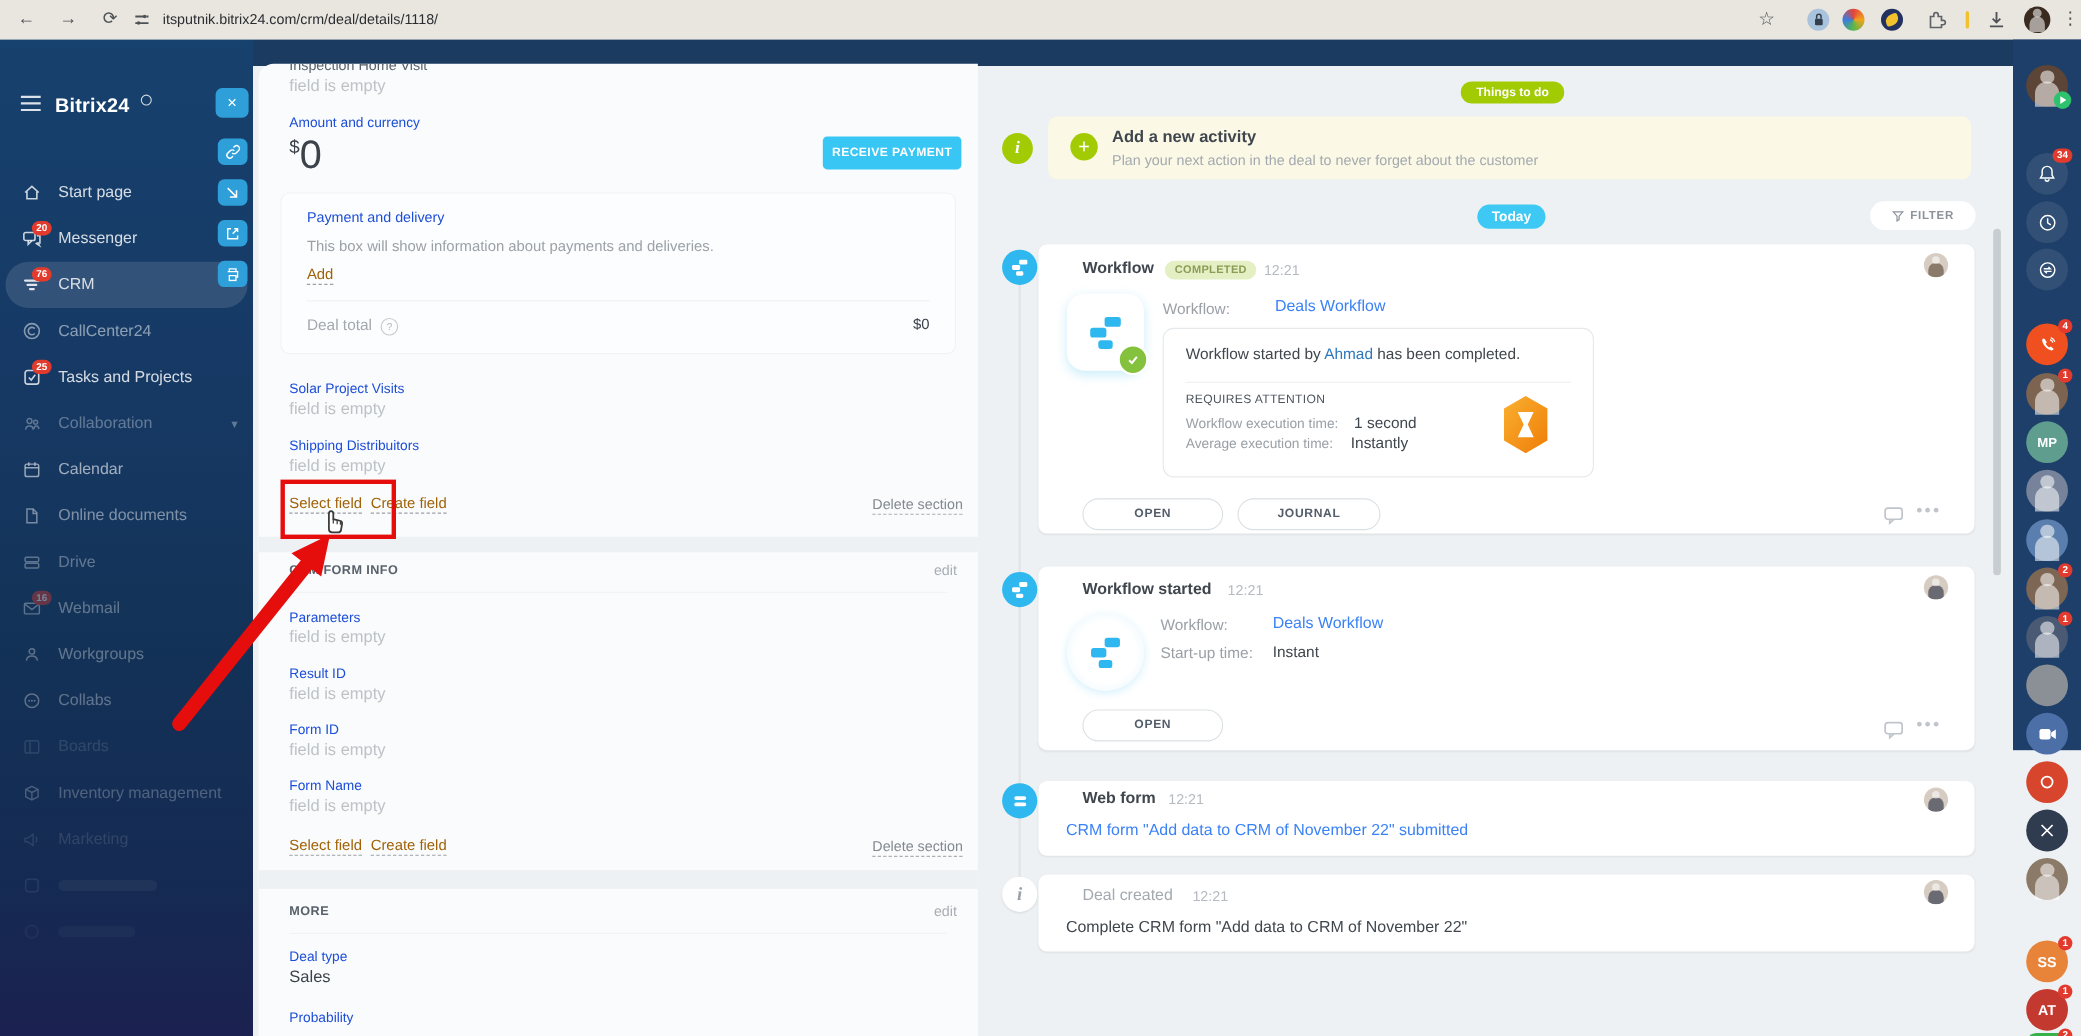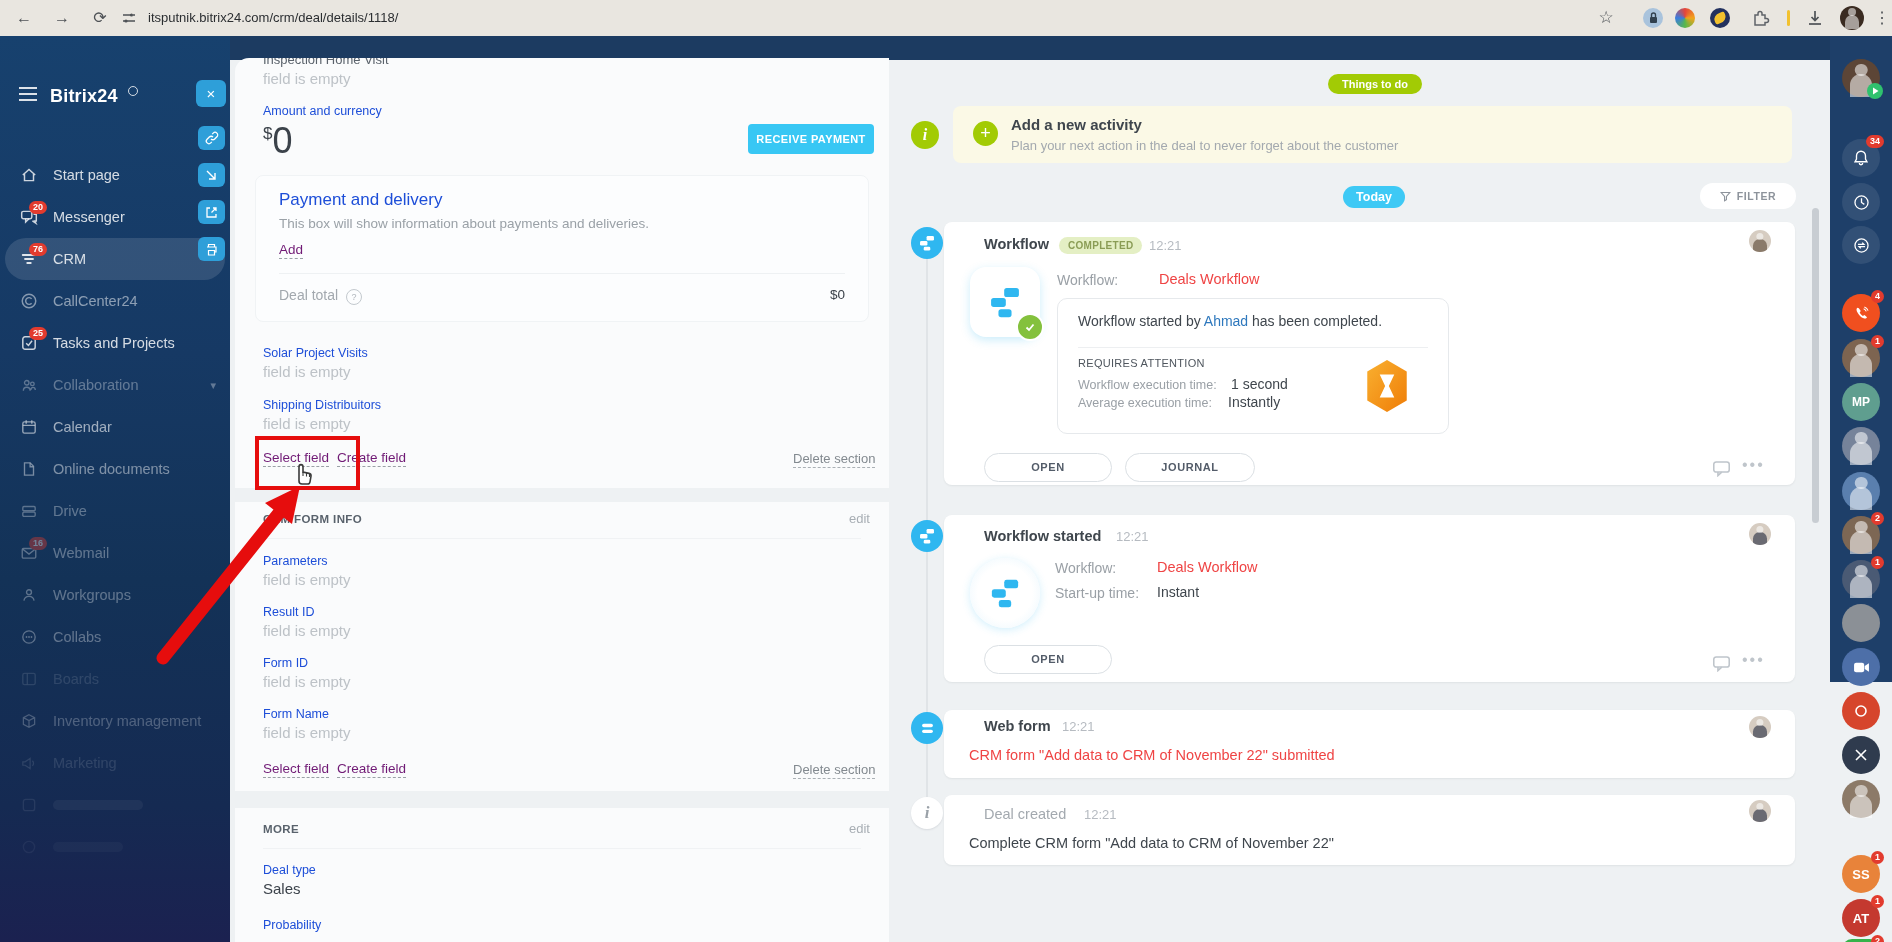--- a/index.html
+++ b/index.html
@@ -27,35 +27,35 @@
   .sbadge{position:absolute;top:-7px;left:9px;background:#e23b2e;color:#fff;font-size:9px;font-weight:bold;
           border-radius:8px;padding:1px 4px;line-height:11px;}
   .logo{color:#fff;font-size:18px;font-weight:bold;letter-spacing:.2px;}
   
   .act{background:#2e9fd9;border-radius:6px;display:flex;align-items:center;justify-content:center;color:#fff;}
   
   .panel{left:235px;top:58px;width:654px;height:884px;background:#fafbfc;border-radius:14px 0 0 0;overflow:hidden;}
   .lbl{font-size:12.5px;color:#1d4ed8;}
   .empty{font-size:15px;color:#bdc2c7;}
   .dval{font-size:15px;color:#3b424a;}
-  .dashlink{font-size:13.5px;color:#701a75;border-bottom:1px dashed #9aa0a6;padding-bottom:1px;cursor:pointer;white-space:nowrap;text-align:right;}
+  .dashlink{font-size:13.5px;color:#a16207;border-bottom:1px dashed #9aa0a6;padding-bottom:1px;cursor:pointer;white-space:nowrap;text-align:right;}
   .graydash{font-size:13px;color:#82898f;border-bottom:1px dashed #aab0b5;padding-bottom:1px;white-space:nowrap;}
   .sech{font-size:11.5px;font-weight:bold;color:#59626c;letter-spacing:.4px;}
   .gap{left:0;width:654px;background:#eef1f3;}
   .rpbtn{background:#38c7f4;color:#fff;font-size:11px;font-weight:bold;letter-spacing:.4px;border-radius:4px;
          display:flex;align-items:center;justify-content:center;}
   .subcard{background:#fcfdfe;border:1px solid #f0f3f5;border-radius:8px;}
   
   .greenpill{background:#a2cb04;color:#fff;font-weight:bold;border-radius:12px;text-align:center;}
   .todaypill{background:#3ec9f5;color:#fff;font-weight:bold;border-radius:12px;text-align:center;font-size:12.5px;line-height:22px;}
   .card{background:#fff;border-radius:8px;box-shadow:0 1px 2px rgba(50,60,70,.08);}
   .gico{width:32px;height:32px;border-radius:50%;background:#2fb7f0;display:flex;align-items:center;justify-content:center;}
   .ctitle{font-size:14.5px;font-weight:bold;color:#3f464d;white-space:nowrap;}
   .ctime{font-size:13px;color:#b6bbc1;}
-  .blink{color:#ef4444;font-size:14.5px;white-space:nowrap;}
+  .blink{color:#3b82f6;font-size:14.5px;white-space:nowrap;}
   .pillbtn{border:1px solid #dbe0e4;border-radius:16px;background:#fff;color:#535c69;font-size:11px;font-weight:bold;
            letter-spacing:.6px;text-align:center;line-height:27px;}
   .avsm{width:22px;height:22px;border-radius:50%;background:#d6ccc1;overflow:hidden;display:flex;align-items:flex-end;justify-content:center;}
   .dots{color:#bfc5cb;font-size:16px;letter-spacing:2px;}
   .innerbox{border:1px solid #e6e9ec;border-radius:10px;background:#fff;}
   
   .rail{left:1830px;top:36px;width:62px;height:646px;background:#1e3f69;}
   .rit{position:absolute;left:12px;width:38px;height:38px;border-radius:50%;display:flex;align-items:center;justify-content:center;
        color:#fff;font-size:13px;font-weight:bold;}
   .rbadge{position:absolute;top:-4px;right:-4px;background:#e23b2e;color:#fff;font-size:9px;font-weight:bold;
@@ -306,21 +306,21 @@
     <div class="abs" style="left:28px;top:-6px;font-size:13px;color:#5a626b;">Inspection Home Visit</div>
     <div class="abs empty" style="left:28px;top:12px;">field is empty</div>
 
     <div class="abs lbl" style="left:28px;top:46px;">Amount and currency</div>
     <div class="abs" style="left:28px;top:62px;">
       <span style="font-size:17px;color:#3b424a;vertical-align:14px;">$</span><span style="font-size:36px;color:#3b424a;">0</span>
     </div>
     <div class="abs rpbtn" style="left:513px;top:66px;width:126px;height:30px;">RECEIVE PAYMENT</div>
 
     <div class="abs subcard" style="left:20px;top:117px;width:612px;height:145px;">
-      <div class="abs lbl" style="left:23px;top:14px;font-size:17px;">Payment and delivery</div>
+      <div class="abs lbl" style="left:23px;top:14px;font-size:13px;">Payment and delivery</div>
       <div class="abs" style="left:23px;top:40px;font-size:13.5px;color:#9aa1a7;">This box will show information about payments and deliveries.</div>
       <div class="abs dashlink" style="left:23px;top:66px;">Add</div>
       <div class="abs" style="left:23px;top:97px;width:566px;height:1px;background:#eef1f3;"></div>
       <div class="abs" style="left:23px;top:111px;font-size:14px;color:#a2a8ae;">
         <span>Deal total</span>
         <span style="display:inline-block;width:14px;height:14px;border:1px solid #c3c9ce;border-radius:50%;font-size:9px;text-align:center;line-height:14px;color:#b0b6bc;margin-left:4px;">?</span>
       </div>
       <div class="abs" style="right:23px;top:111px;font-size:13.5px;color:#3b424a;">$0</div>
     </div>
 

